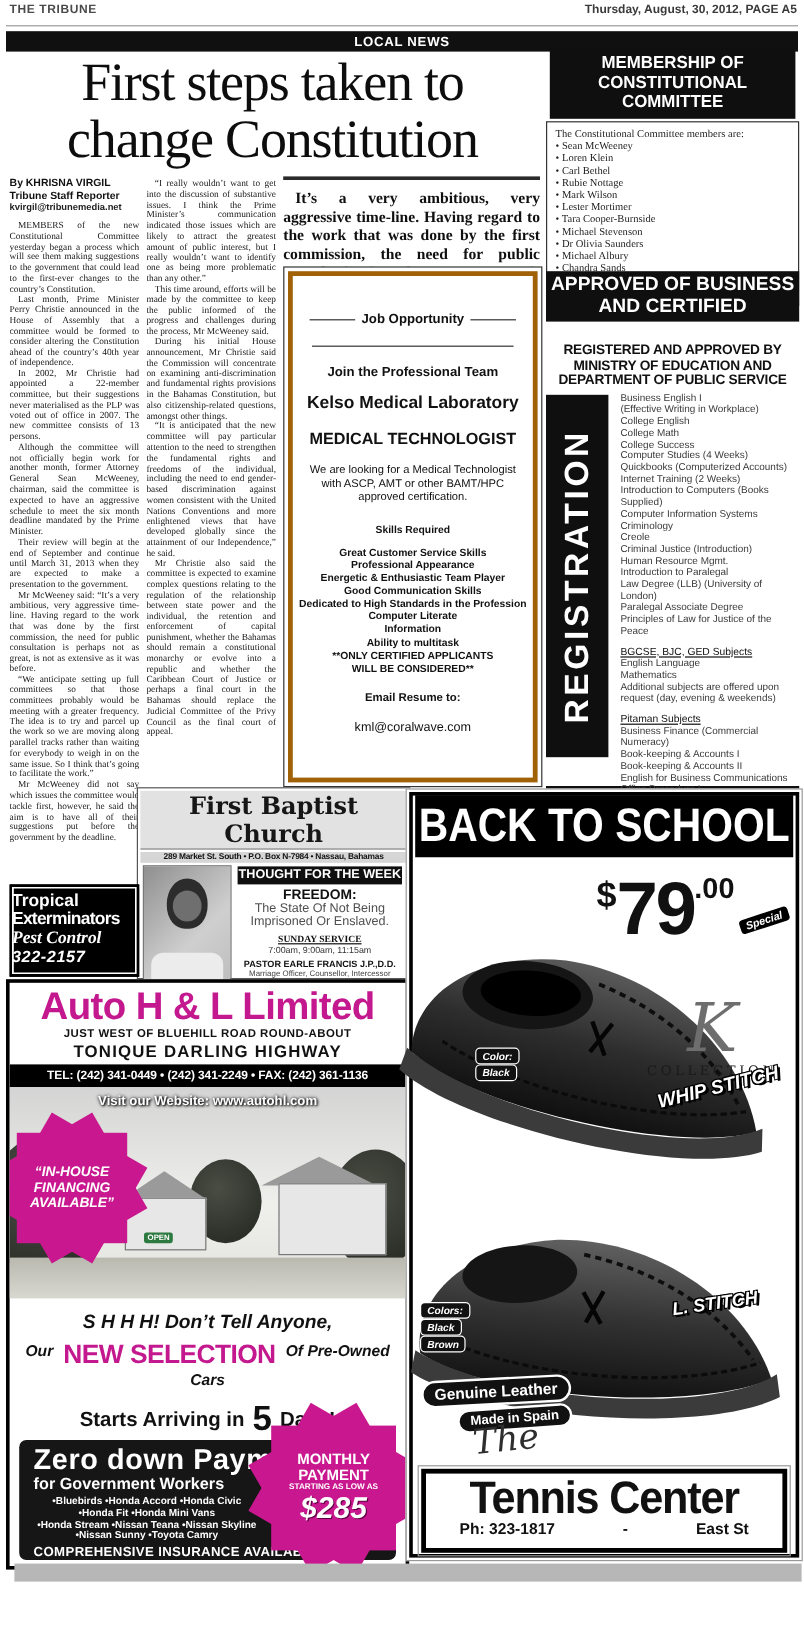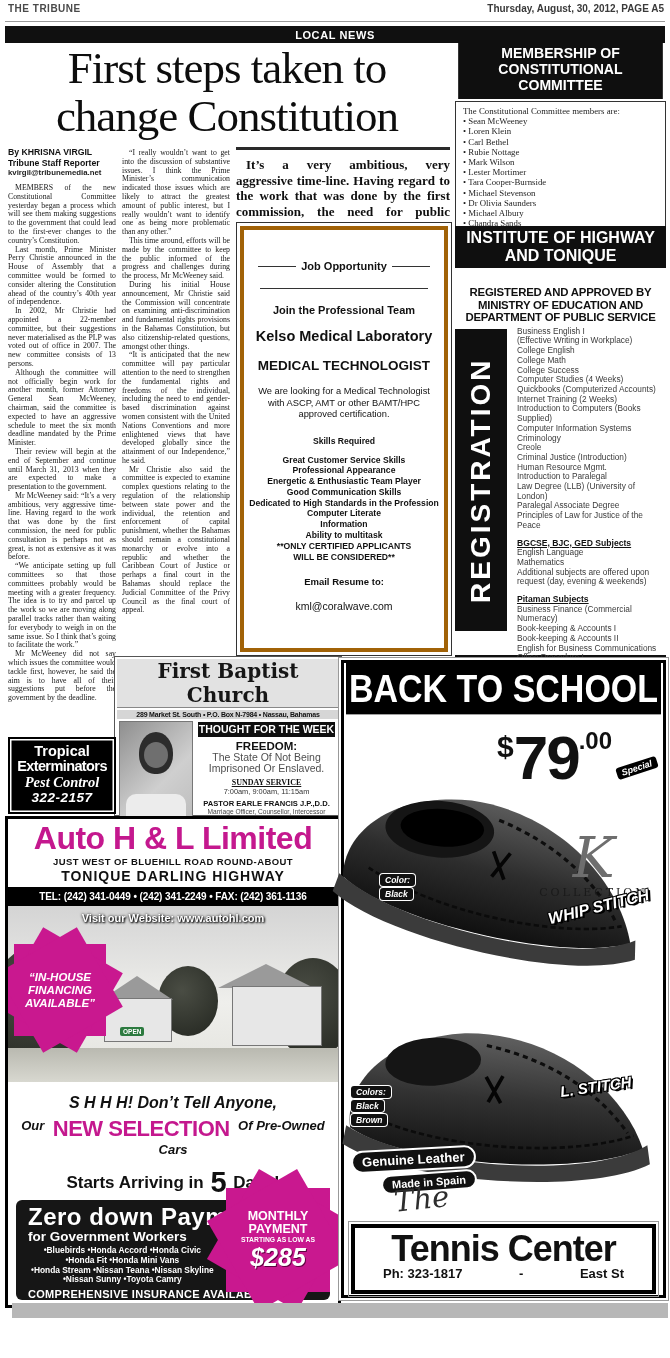--- a/index.html
+++ b/index.html
@@ -60,21 +60,21 @@
   .inst{left:455px;top:226px;width:211px;}
   .i-title{background:#0f0f0f;color:#fff;text-align:center;padding:3px 0 4px 0;
            font-weight:bold;font-size:16px;line-height:17.5px;}
   .i-sub{margin-top:18px;text-align:center;font-weight:bold;font-size:11.4px;line-height:12.6px;letter-spacing:-.2px;}
   .i-body{position:relative;margin-top:3px;height:322px;}
   .i-reg{position:absolute;left:0;top:2px;width:52px;height:302px;background:#0f0f0f;color:#fff;
          display:flex;align-items:center;justify-content:center;
          writing-mode:vertical-rl;transform:rotate(180deg);
          font-weight:bold;font-size:28px;letter-spacing:3px;}
   .i-list{margin-left:62px;font-size:8.3px;line-height:9.7px;color:#3a3a3a;}
-  .i-sec{font-weight:bold;text-decoration:underline;color:#111;font-size:8.6px;margin-top:8px;}
+  .i-sec{font-weight:normal;text-decoration:underline;color:#111;font-size:8.6px;margin-top:8px;}
   .i-foot{background:#0f0f0f;color:#fff;text-align:center;margin-top:6px;padding:3px 0 4px 0;}
   .i-foot .f1{font-size:9.5px;font-weight:bold;letter-spacing:.3px;}
   .i-foot .f2{font-size:18px;font-weight:bold;letter-spacing:.5px;}
 
   
   .church{left:114px;top:656px;width:226px;height:158px;border:1px solid #555;background:#fff;}
   .c-title{margin:2px;background:#e2e2e2;border-bottom:1px solid #888;text-align:center;
            font-family:"DejaVu Serif",serif;font-weight:bold;font-size:20px;line-height:24px;color:#161616;}
   .c-addr{margin:0 2px;background:#d6d6d6;text-align:center;font-weight:bold;font-size:7px;
           letter-spacing:-.2px;padding:1px 0;}
@@ -88,21 +88,21 @@
   .c-thought{background:#0f0f0f;color:#fff;font-weight:bold;font-size:10.5px;padding:1px 0 2px 0;margin:1px 2px 0 2px;}
   .c-free{margin-top:3px;font-weight:bold;font-size:11.5px;}
   .c-freetxt{font-size:10.5px;line-height:11px;color:#4f4f4f;}
   .c-sun{margin-top:4px;font-family:"Liberation Serif",serif;font-weight:bold;font-size:8px;text-decoration:underline;}
   .c-times{font-size:7.4px;color:#333;}
   .c-pastor{margin-top:3px;font-weight:bold;font-size:7.6px;}
   .c-small{font-size:6.6px;line-height:7.8px;color:#444;}
 
   
   .trop{left:8px;top:737px;width:104px;height:73px;background:#000;border:2px solid #000;
-        box-shadow:inset 0 0 0 1.5px #fff;color:#fff;text-align:center;}
+        box-shadow:inset 0 0 0 1.5px #fff;color:#fff;}
   .t-l1{font-weight:bold;font-size:14.5px;line-height:15px;margin-top:5px;}
   .t-l2{font-weight:bold;font-size:14.5px;line-height:15px;letter-spacing:-.6px;}
   .t-l3{font-family:"Liberation Serif",serif;font-style:italic;font-weight:bold;font-size:14.5px;line-height:16px;}
   .t-l4{font-style:italic;font-weight:bold;font-size:13.5px;line-height:15px;letter-spacing:.5px;}
 
   
   .auto{left:5px;top:816px;width:330px;height:486px;border:3px solid #000;background:#fff;overflow:hidden;}
   .a-title{text-align:center;margin-top:2px;font-size:32px;line-height:35px;font-weight:bold;
            color:#c4188e;letter-spacing:-.5px;}
   .a-sub1{text-align:center;font-weight:bold;font-size:9.5px;letter-spacing:.4px;}
@@ -166,21 +166,21 @@
   .s-price .n{font-weight:bold;font-size:62px;letter-spacing:-2px;}
   .s-price .c{font-weight:bold;font-size:24px;vertical-align:30px;}
   .s-price .sp{display:inline-block;background:#000;color:#fff;font-weight:bold;font-style:italic;
                font-size:9px;padding:1px 5px;border-radius:3px;transform:rotate(-18deg);vertical-align:8px;}
   .s-kcol{position:absolute;right:20px;top:172px;text-align:center;z-index:3;}
   .s-kcol .k{font-family:"DejaVu Serif",serif;font-style:italic;font-size:56px;line-height:56px;color:#6e6e6e;}
   .s-kcol .kc{font-family:"DejaVu Serif",serif;font-size:11px;letter-spacing:3px;color:#1a1a1a;}
   .chipcol{position:absolute;z-index:4;}
   .chip{display:block;width:max-content;background:#111;color:#fff;font-weight:bold;font-style:italic;
         font-size:8.5px;padding:1px 5px;border-radius:3px;margin-bottom:2px;box-shadow:0 0 0 1px #fff;}
-  .s-chips1{left:8px;top:216px;padding-left:33px;}
+  .s-chips1{left:25px;top:216px;padding-left:33px;}
   .s-chips2{left:12px;top:428px;}
   .stitch{position:absolute;z-index:4;font-weight:bold;font-style:italic;color:#fff;
           text-shadow:-1px -1px 0 #000,1px -1px 0 #000,-1px 1px 0 #000,1px 1px 0 #000,2px 2px 0 #000;}
   .s-whip{left:208px;top:240px;font-size:16px;transform:rotate(-14deg);}
   .s-lst{right:36px;top:420px;font-size:15px;transform:rotate(-8deg);}
   .badge{position:absolute;z-index:4;background:#111;color:#fff;font-weight:bold;border-radius:10px;
          padding:2px 9px;box-shadow:0 0 0 2px #fff;}
   .s-leather{left:14px;top:492px;font-size:13px;transform:rotate(-3deg);}
   .s-spain{left:44px;top:516px;font-size:11px;transform:rotate(-4deg);}
   .s-the{position:absolute;left:55px;top:524px;z-index:4;font-family:"DejaVu Serif",serif;
@@ -288,22 +288,22 @@
           <li>Michael Albury</li>
           <li>Chandra Sands</li>
           <li>Brandace Duncanson</li>
           <li>Carla Brown Rocker</li>
         </ul>
     </div>
   </div>
 
   <div class="abs inst">
     <div class="i-title">
-      <div>INSTITUTE OF HIGHWAY</div>
-      <div>AND TONIQUE</div>
+      <div>APPROVED OF BUSINESS</div>
+      <div>AND CERTIFIED</div>
     </div>
     <div class="i-sub">
       <div>REGISTERED AND APPROVED BY</div>
       <div>MINISTRY OF EDUCATION AND</div>
       <div>DEPARTMENT OF PUBLIC SERVICE</div>
     </div>
     <div class="i-body">
       <div class="i-reg">REGISTRATION</div>
       <div class="i-list">
         <div>

